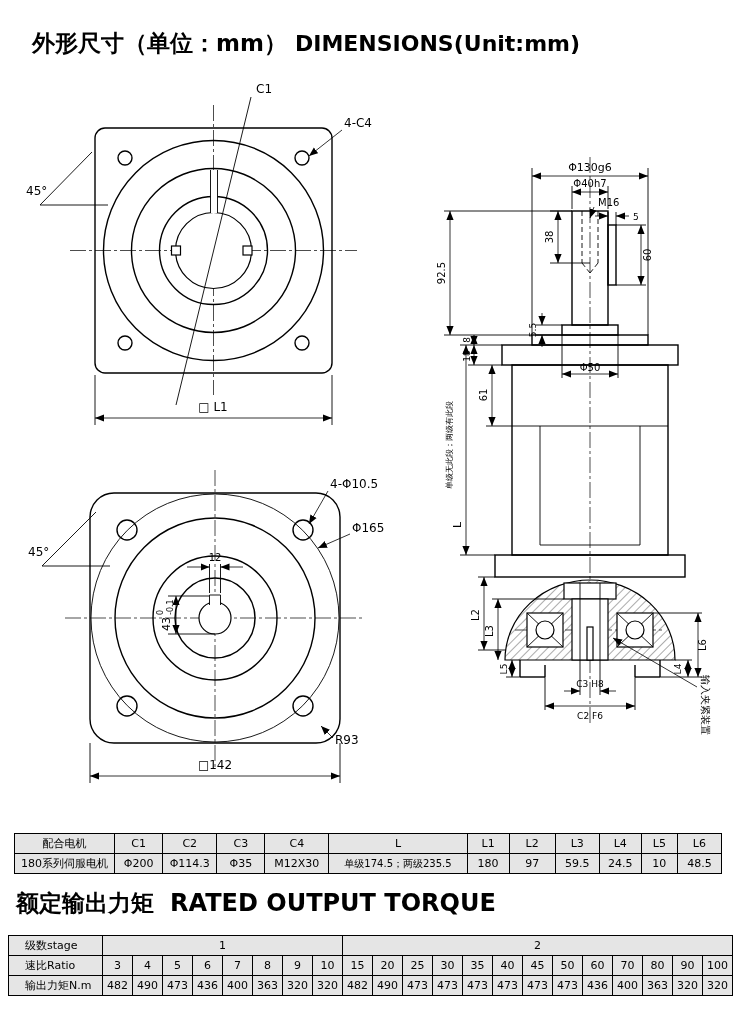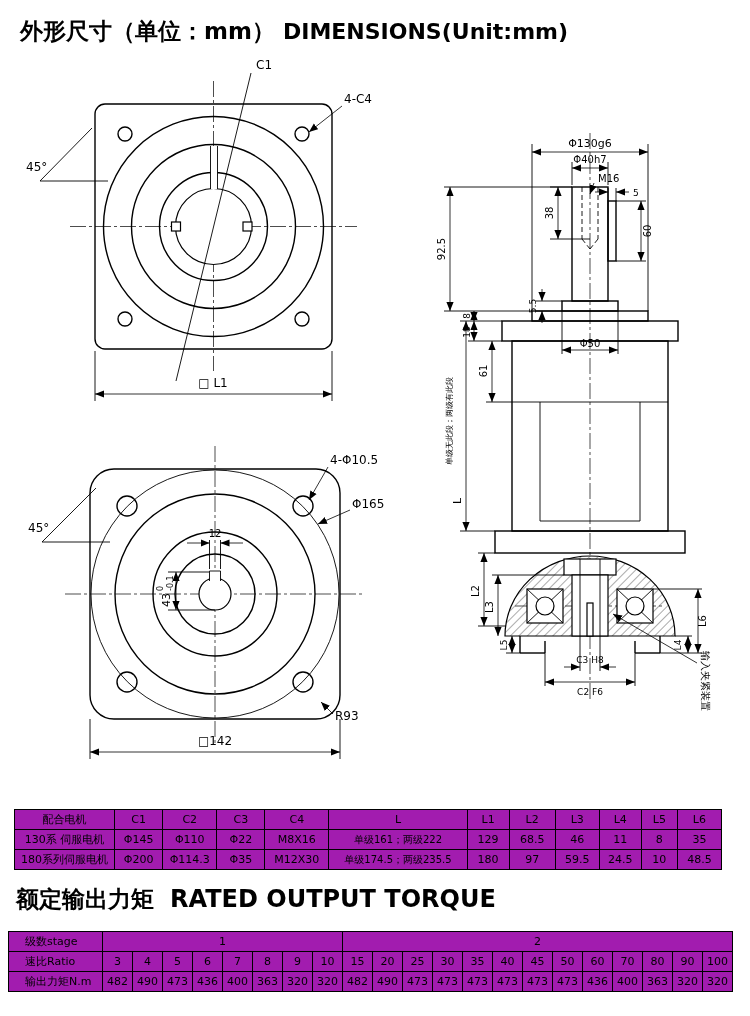--- a/index.html
+++ b/index.html
@@ -1,36 +1,36 @@
 <!DOCTYPE html>
 <html><head>
 <meta charset="utf-8">
 <style>
   * { box-sizing: border-box; }
   body { margin:0; width:750px; height:1016px; background:#fff; color:#000;
          font-family:"DejaVu Sans","Liberation Sans",sans-serif; overflow:hidden; }
   .hdr { padding:12px 16px 0; }
-  .hdr h1 { margin:4px; font-size:23px; font-weight:bold; display:flex; align-items:baseline; gap:8px; }
+  .hdr h1 { margin:16px; font-size:23px; font-weight:bold; display:flex; align-items:baseline; gap:8px; }
   .hdr .en { font-size:22px; }
   .sec2 { margin:14px 0 0 16px; font-size:23px; font-weight:bold; display:flex; align-items:baseline; gap:16px; }
   .sec2 .en { font-size:24px; }
   svg.draw { display:block; }
   svg text { font-size:12px; fill:#000; font-family:"DejaVu Sans","Liberation Sans",sans-serif; }
   .ol  { fill:none; stroke:#000; stroke-width:1.4; }
   .olw { fill:#fff; stroke:#000; stroke-width:1.2; }
   .wf  { fill:#fff; stroke:none; }
   .thin{ fill:none; stroke:#000; stroke-width:0.9; }
   .cl  { fill:none; stroke:#000; stroke-width:0.7; stroke-dasharray:16 3 3 3; }
   .dash{ fill:none; stroke:#000; stroke-width:0.9; stroke-dasharray:5 3; }
   .dim { fill:none; stroke:#000; stroke-width:0.8; }
   .dimA{ marker-start:url(#arr); marker-end:url(#arr); }
   .dimE{ marker-end:url(#arr); }
   .mid { text-anchor:middle; }
   .s8 { font-size:8px; } .sm { font-size:9px; } .s10 { font-size:10px; } .s11 { font-size:11px; }
-  table { border-collapse:collapse; table-layout:fixed; background:#a21caf; }
+  table { border-collapse:collapse; table-layout:fixed; background:#e5e5e5; }
   #dim-table { margin:6px 0 0 14px; width:708px; }
   #torque-table { margin:16px 0 0 8px; width:724px; }
   th,td { border:1px solid #000; font-size:11px; font-weight:normal; text-align:center;
           padding:2px 1px; height:17px; white-space:nowrap; overflow:hidden; }
   .lcol { font-size:10px; }
   .rowlabel { text-align:left; padding-left:16px; }
 </style>
 </head>
 <body>
 
@@ -335,34 +335,20 @@
         <th>C4</th>
         <th>L</th>
         <th>L1</th>
         <th>L2</th>
         <th>L3</th>
         <th>L4</th>
         <th>L5</th>
         <th>L6</th>
       </tr>
       <tr>
-        <td>130系  伺服电机</td>
-        <td>Φ145</td>
-        <td>Φ110</td>
-        <td>Φ22</td>
-        <td>M8X16</td>
-        <td class="lcol">单级161；两级222</td>
-        <td>129</td>
-        <td>68.5</td>
-        <td>46</td>
-        <td>11</td>
-        <td>8</td>
-        <td>35</td>
-      </tr>
-      <tr>
         <td>180系列伺服电机</td>
         <td>Φ200</td>
         <td>Φ114.3</td>
         <td>Φ35</td>
         <td>M12X30</td>
         <td class="lcol">单级174.5；两级235.5</td>
         <td>180</td>
         <td>97</td>
         <td>59.5</td>
         <td>24.5</td>

